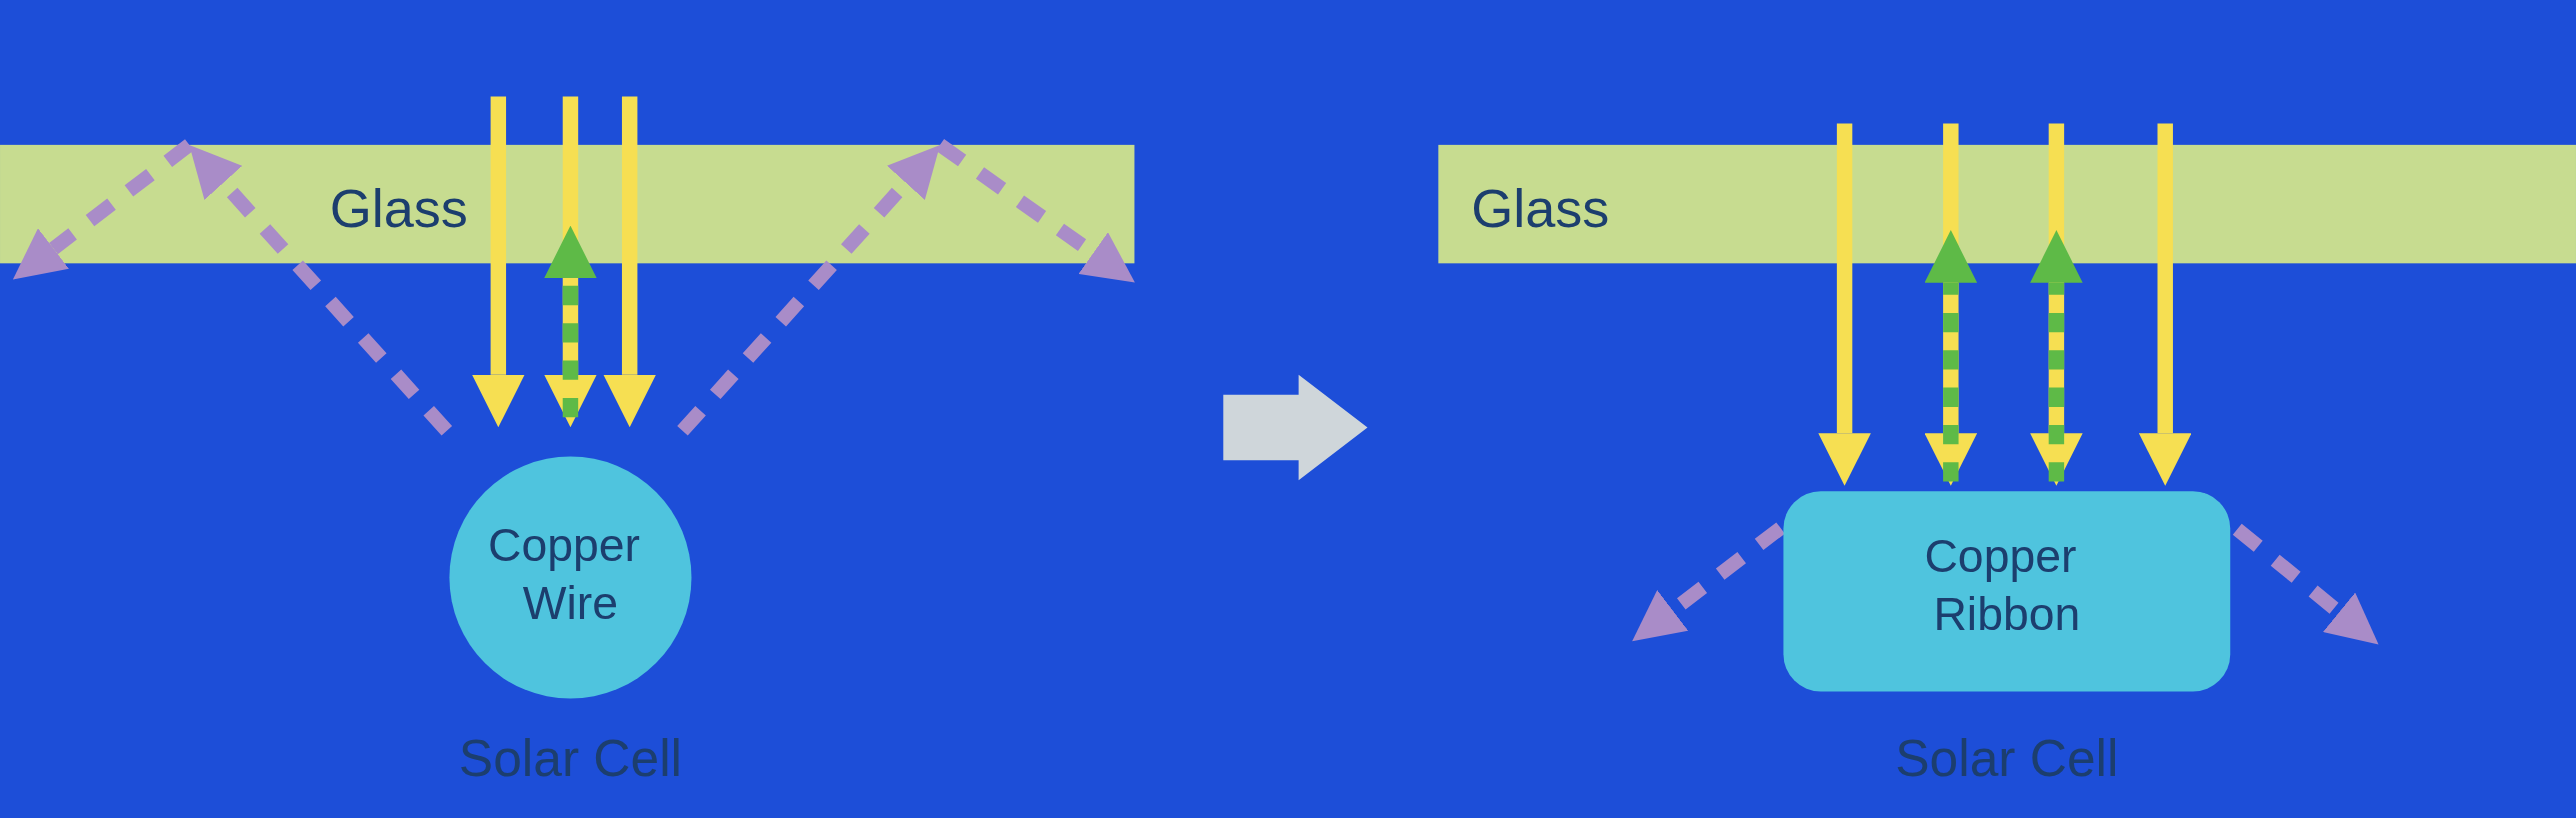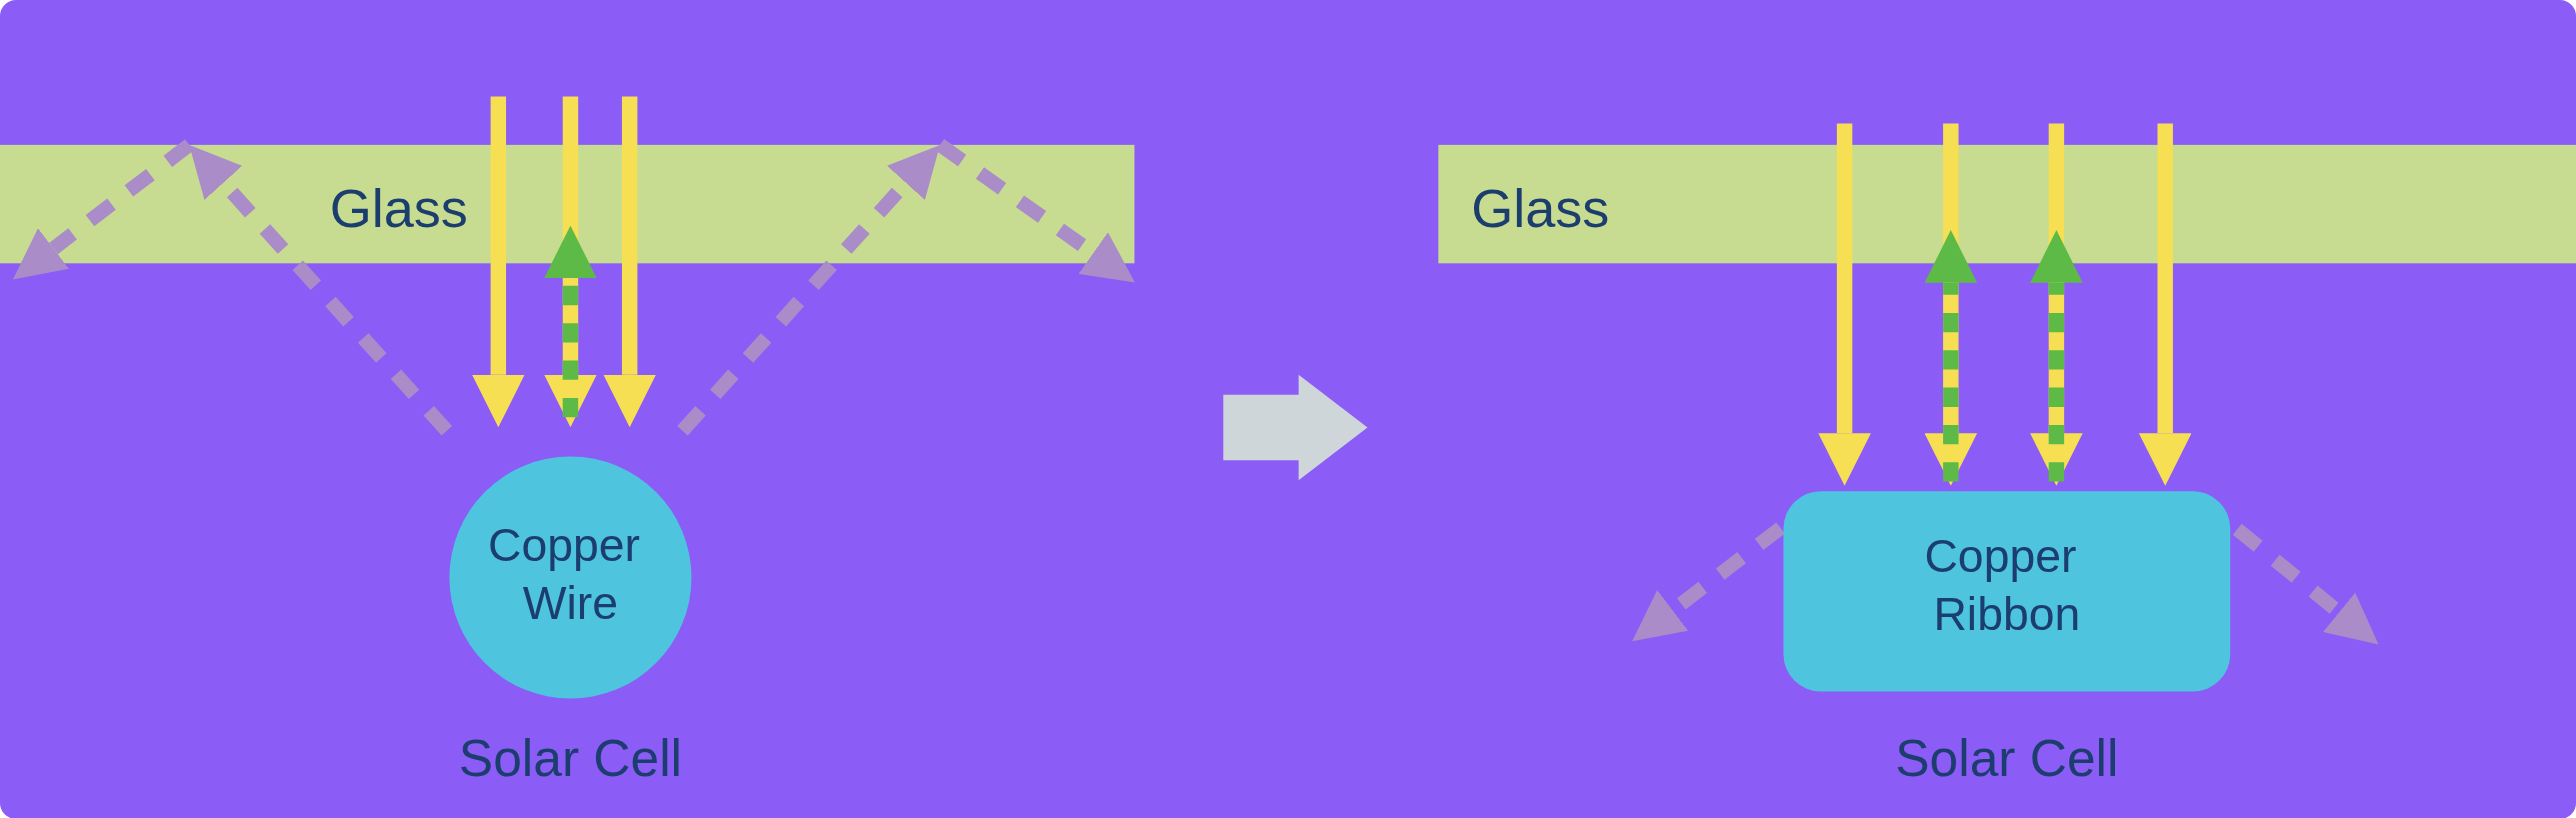--- a/index.html
+++ b/index.html
@@ -1,16 +1,16 @@
 <!DOCTYPE html>
 <html style="font-size:10.3px"><head>
 <meta charset="utf-8">
 <style>
   html,body{margin:0;padding:0;background:#ffffff;}
-  .stage{width:100%;background:#8b5cf6;border-radius:16px;}
+  .stage{width:100%;background:#1d4ed8;}
   svg{display:block;width:100%;height:auto;font-family:"Liberation Sans", sans-serif;}
   .label{font-family:"Liberation Sans", sans-serif;}
 </style>
 </head>
 <body>
 
 <div class="stage">
 <svg viewBox="0 0 4001 1272" xmlns="http://www.w3.org/2000/svg">
   <defs>
     <marker id="head-yellow" viewBox="0 0 10 10" refX="0" refY="5" markerWidth="3.4" markerHeight="3.4" orient="auto">

